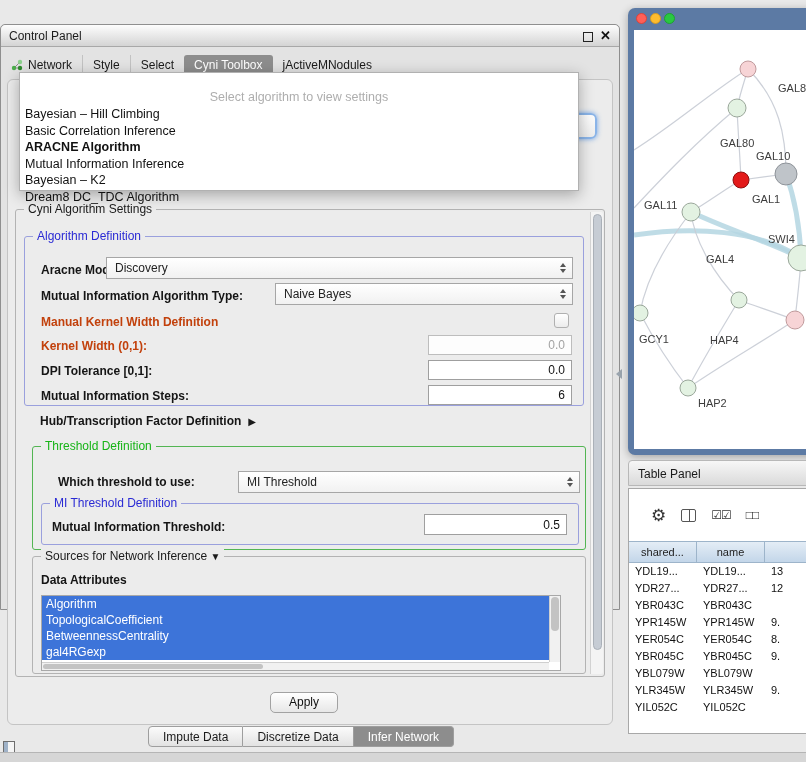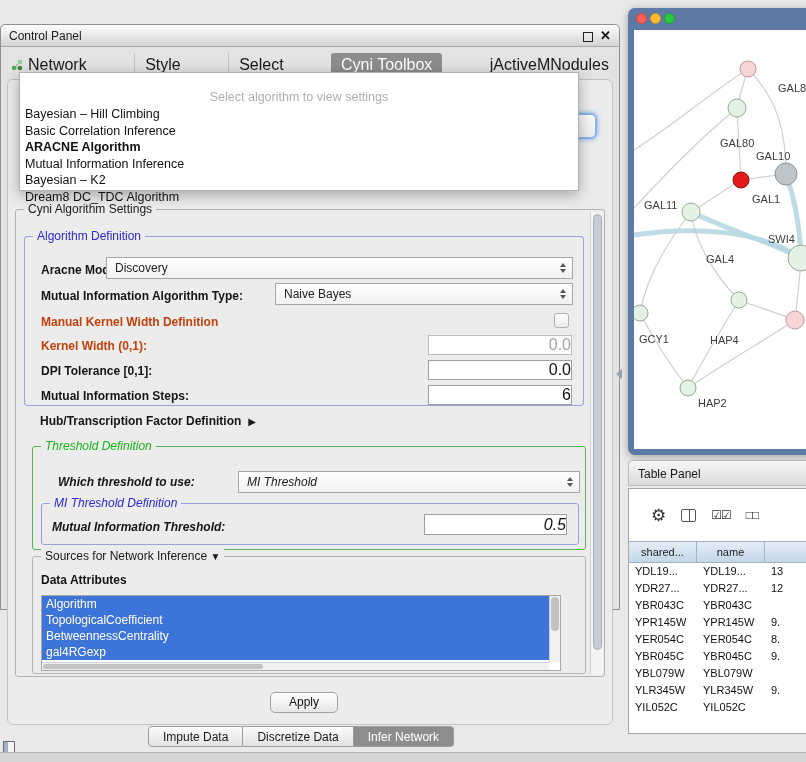--- a/index.html
+++ b/index.html
@@ -19,21 +19,21 @@
   .titlebar{
     position:absolute;left:0;top:0;right:0;height:22px;
     background:linear-gradient(#fdfdfd,#d4d4d4);
     border-bottom:1px solid #a8a8a8;border-radius:5px 5px 0 0;
     font-size:12px;color:#1c1c1c;line-height:22px;padding-left:8px;box-sizing:border-box;
   }
   .win-btn-square{position:absolute;right:26px;top:7px;width:8px;height:8px;border:1.5px solid #222;}
   .win-btn-close{position:absolute;right:8px;top:2px;font-size:13px;font-weight:bold;color:#111;line-height:18px;}
   .tabbar{
     position:absolute;top:29px;left:0;right:0;height:22px;
-    display:flex;justify-content:space-between;align-items:center;font-size:16px;color:#1a1a1a;
+    display:flex;justify-content:flex-start;align-items:center;font-size:12px;color:#1a1a1a;
   }
   .tab{padding:3px 10px;display:flex;align-items:center;gap:5px;border-left:1px solid #c2c2c2;}
   .tab:first-child{border-left:none;}
   .tab.active{background:#8d8d8d;color:#fff;border-radius:3px;border-left:none;}
   .tab.active + .tab{border-left:none;}
   .inner-panel{
     position:absolute;left:6px;top:54px;width:606px;height:646px;
     background:#ececec;border:1px solid #c4c4c4;border-radius:6px;box-sizing:border-box;
   }
   
@@ -48,22 +48,22 @@
   .combo{
     position:absolute;height:22px;background:linear-gradient(#ffffff,#f1f1f1);
     border:1px solid #a6a6a6;border-radius:0;font-size:12px;color:#222;
     display:flex;align-items:center;padding-left:8px;box-sizing:border-box;
   }
   .combo-arrows{position:absolute;right:6px;top:0;bottom:0;display:flex;flex-direction:column;justify-content:center;gap:2px;}
   .tri-up{width:0;height:0;border-left:3.5px solid transparent;border-right:3.5px solid transparent;border-bottom:4px solid #555;}
   .tri-down{width:0;height:0;border-left:3.5px solid transparent;border-right:3.5px solid transparent;border-top:4px solid #555;}
   .tfield{
     position:absolute;height:20px;background:#fff;border:1px solid #9f9f9f;
-    font-size:16px;color:#111;display:flex;align-items:center;justify-content:flex-end;
-    box-sizing:border-box;
+    font-size:12px;color:#111;display:flex;align-items:center;justify-content:flex-end;
+    padding-right:6px;box-sizing:border-box;
   }
   .tfield.disabled{color:#a3a3a3;border-color:#bdbdbd;background:#fdfdfd;}
   .checkbox{position:absolute;width:13px;height:13px;border:1px solid #b0b0b0;border-radius:3px;background:linear-gradient(#fff,#ececec);}
   .hub-row{position:absolute;display:flex;align-items:center;gap:7px;font-size:12px;font-weight:bold;color:#151515;}
   .hub-row .tri{font-size:10px;font-weight:normal;color:#1a1a1a;}
   
   .attr-list{position:absolute;background:#fff;border:1px solid #a8a8a8;overflow:hidden;box-sizing:border-box;}
   .attr-item{height:16px;line-height:16px;padding-left:4px;font-size:12px;color:#fff;background:#3d74d9;white-space:nowrap;}
   .list-vscroll{position:absolute;right:0;top:0;bottom:8px;width:11px;background:#f1f1f1;border-left:1px solid #cfcfcf;box-sizing:border-box;}
   .list-vscroll .thumb{position:absolute;left:1px;top:1px;width:8px;height:34px;background:#c3c3c3;border-radius:4px;}
@@ -221,21 +221,21 @@
       <div class="tfield" style="left:403px;top:148px;width:144px;">
         <span>6</span>
       </div>
     </div>
 
     <div class="hub-row" style="left:24px;top:204px;">
       <span>Hub/Transcription Factor Definition</span>
       <span class="tri">▶</span>
     </div>
 
-    <div class="groupbox green-border" style="left:16px;top:236px;width:554px;height:104px;font-style:italic;">
+    <div class="groupbox green-border" style="left:16px;top:236px;width:554px;height:104px;">
       <span class="gtitle green">Threshold Definition</span>
 
       <span class="flabel" style="left:25px;top:28px;">Which threshold to use:</span>
       <div class="combo" style="left:205px;top:24px;width:342px;">
         <span>MI Threshold</span>
         <span class="combo-arrows">
             <span class="tri-up"></span>
             <span class="tri-down"></span>
           </span>
       </div>

